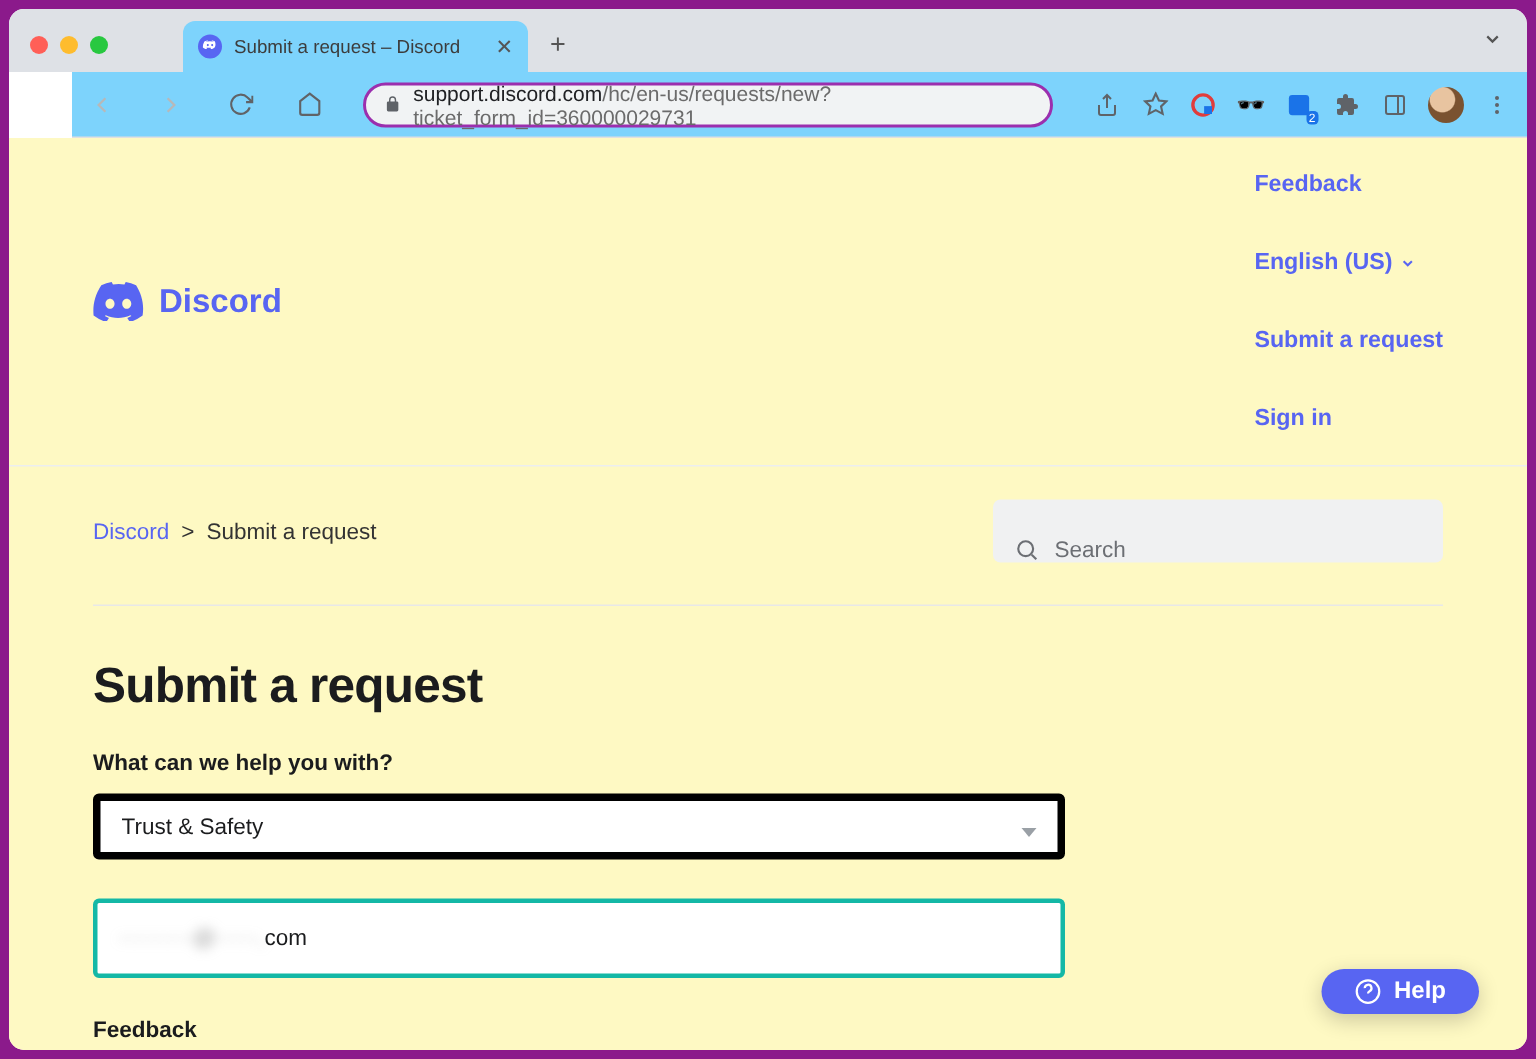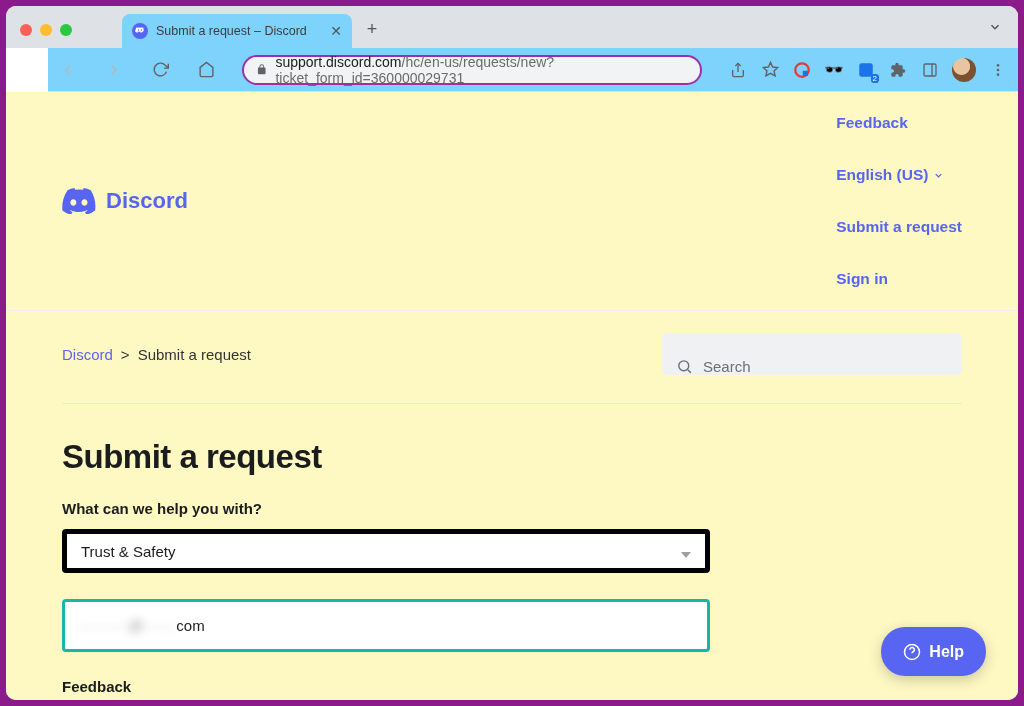--- a/index.html
+++ b/index.html
@@ -137,21 +137,21 @@
     content:""; position:absolute; right:14px; top:18px;
     border-left:5px solid transparent; border-right:5px solid transparent; border-top:6px solid #9aa0a6;
   }
   .email-highlight { border: 3px solid #14b8a6; height:53px; }
   .email-highlight .blur {
     filter: blur(4px); color:#9a9a9a; letter-spacing:0.5px;
   }
   .help-widget {
     position: fixed; right: 38px; bottom: 30px;
     background:#5865F2; color:#fff; font-weight:700; font-size:16px;
-    border-radius: 24px; height:49px; padding:0 22px;
+    border-radius: 24px; height:30px; padding:0 22px;
     display:flex; align-items:center; gap:8px;
     box-shadow: 0 4px 14px rgba(0,0,0,0.2);
   }
   .help-widget svg { width:18px;height:18px; stroke:#fff; fill:none; stroke-width:2;}
 </style>
 </head>
 <body>
 
 <div class="outer-frame">
 

